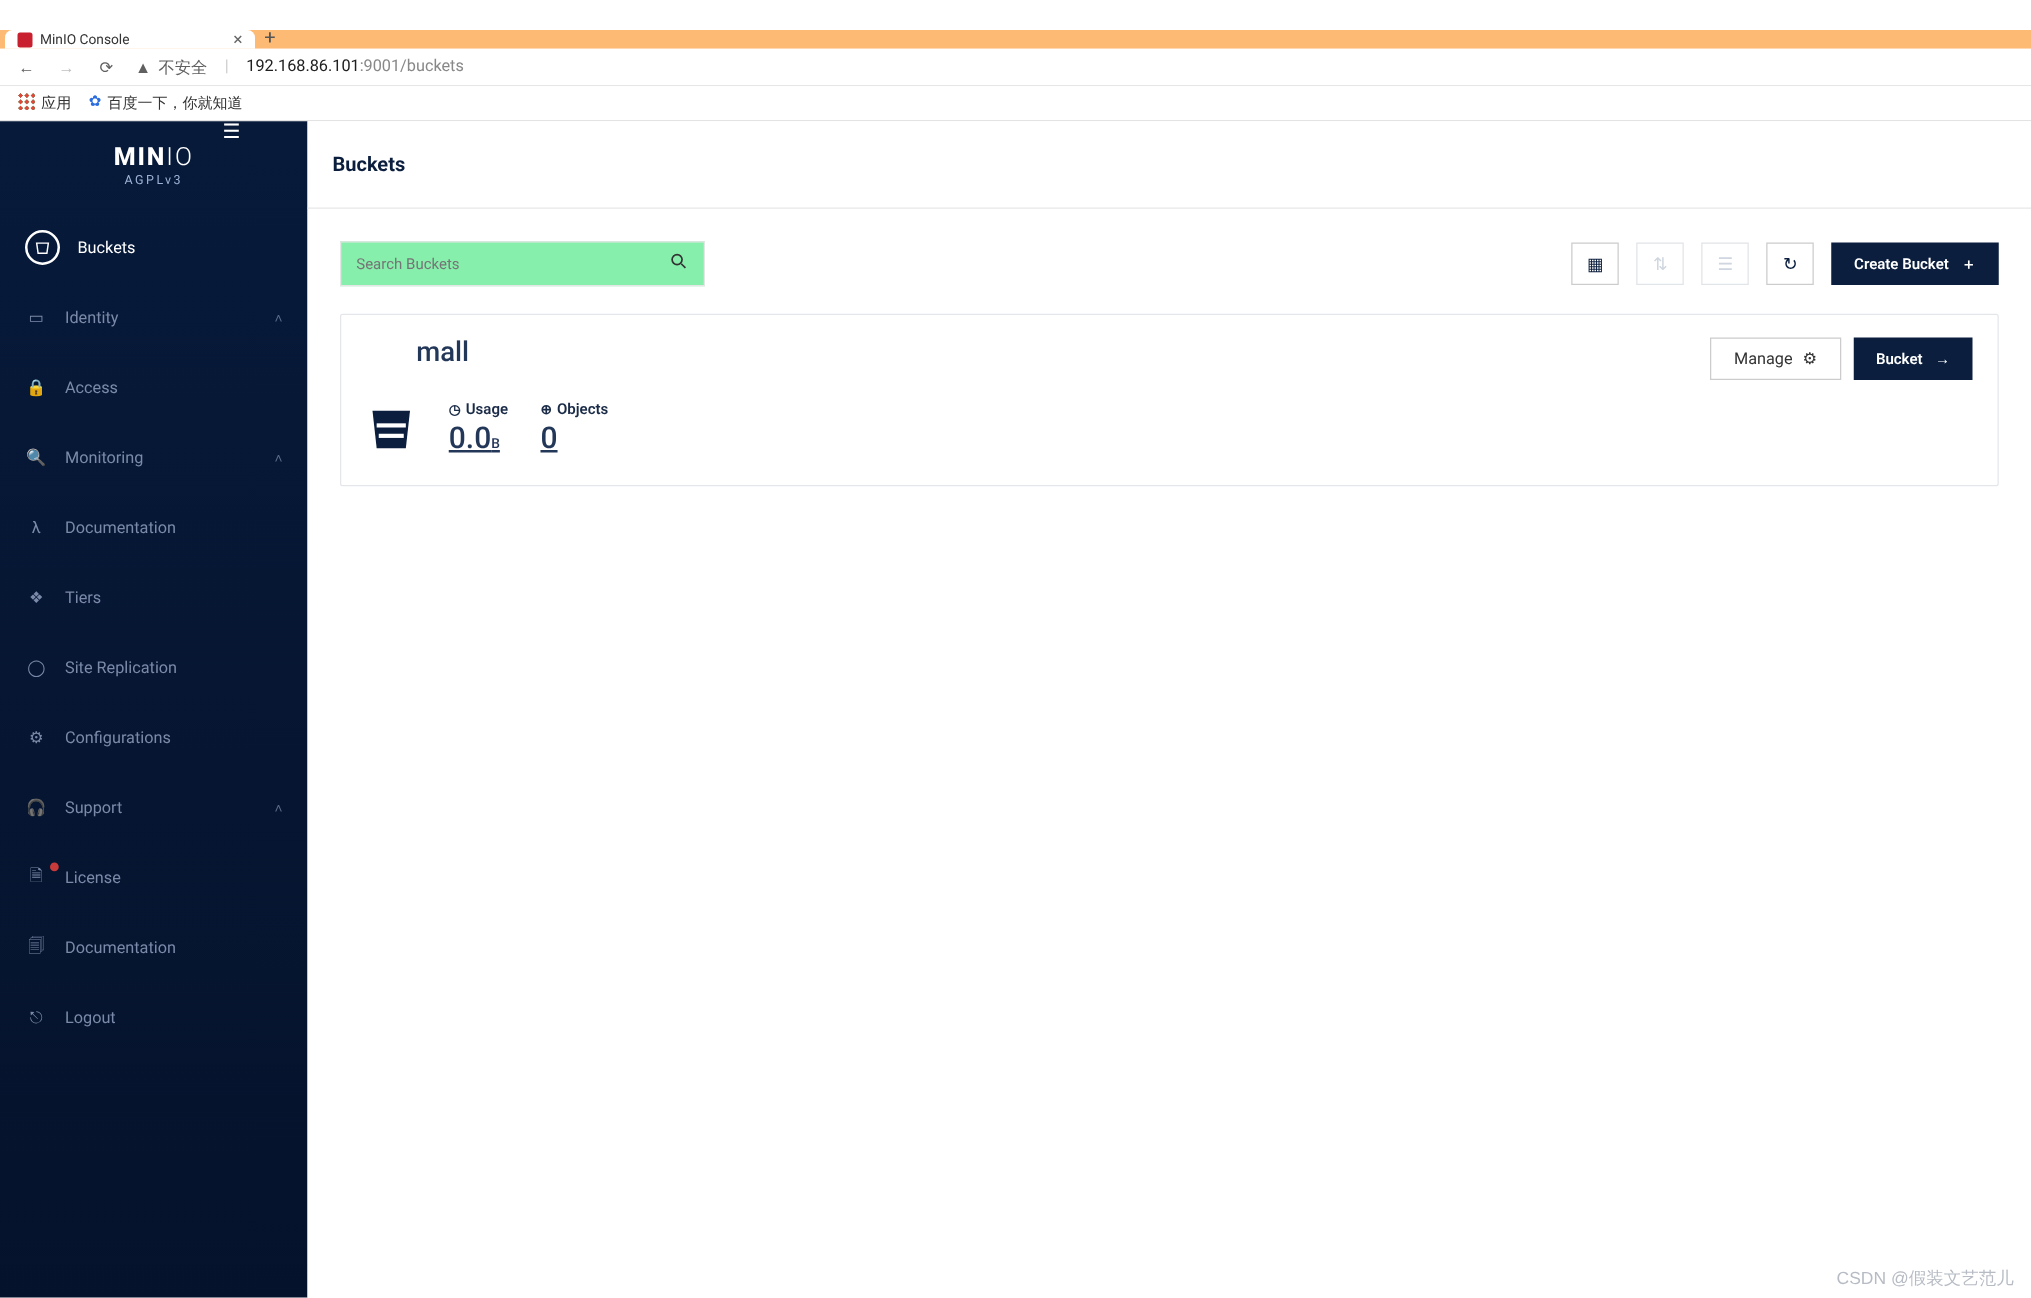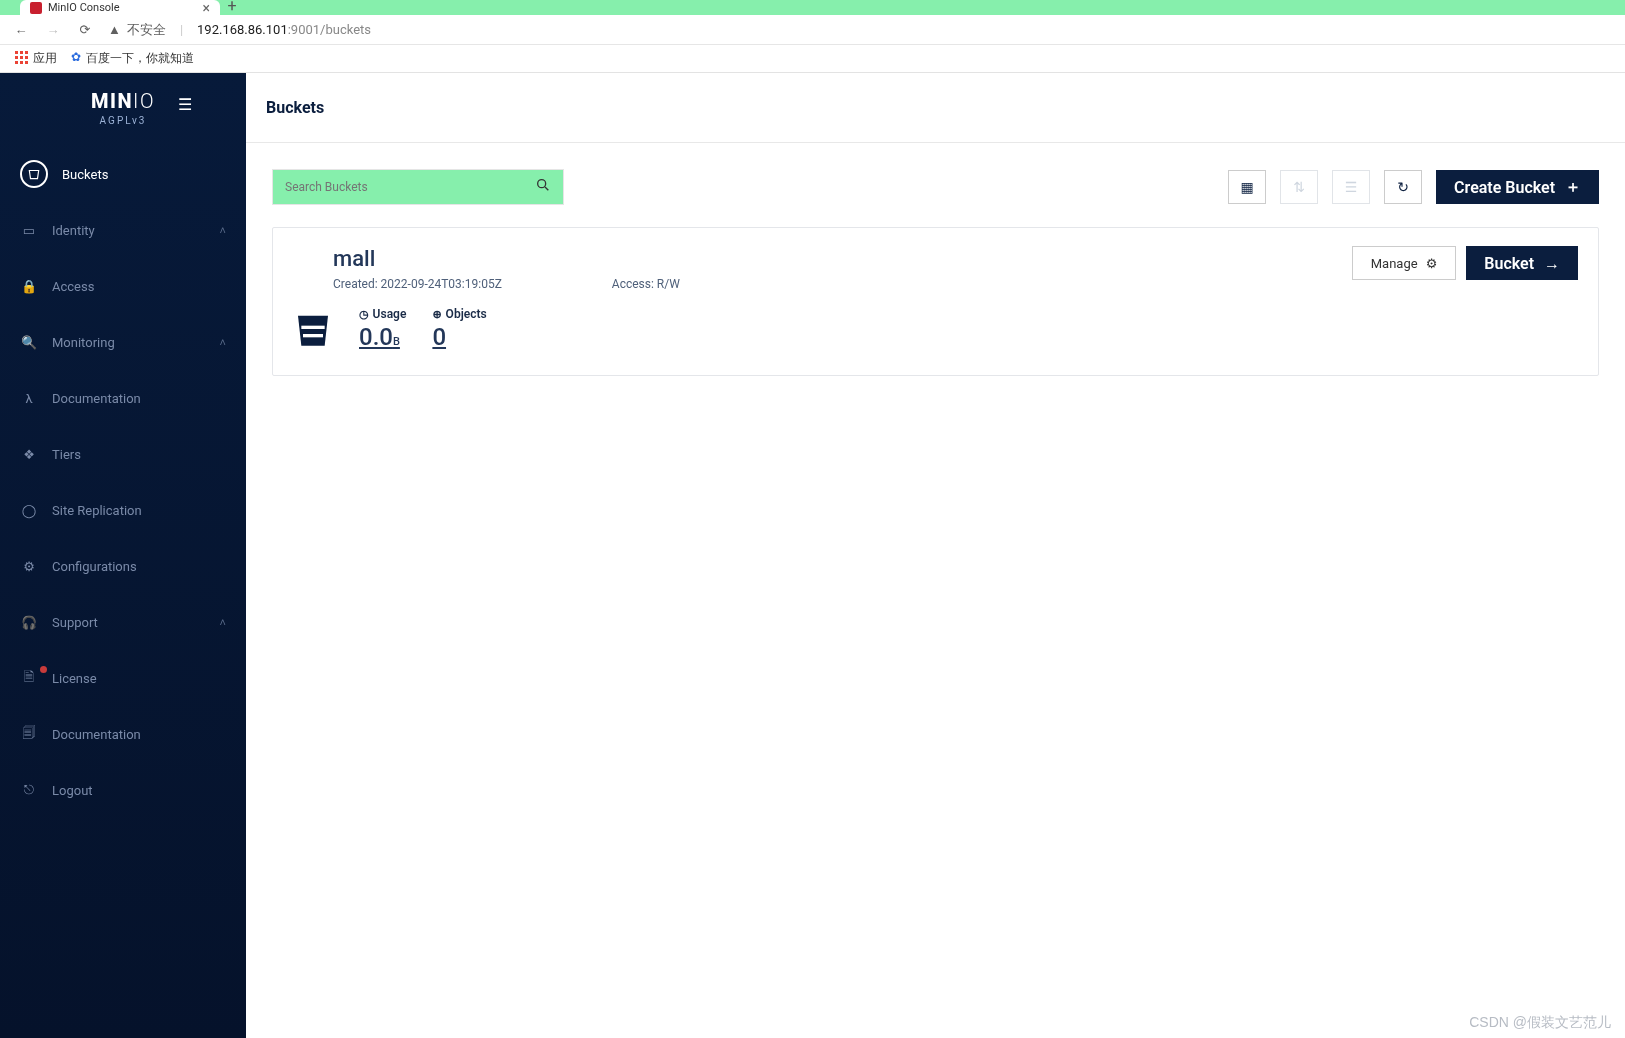--- a/index.html
+++ b/index.html
@@ -1,19 +1,19 @@
 <!DOCTYPE html>
 <html><head>
 <meta charset="utf-8">
 <style>
 * { margin:0; padding:0; box-sizing:border-box; font-family: -apple-system, BlinkMacSystemFont, "Segoe UI", Roboto, sans-serif; }
 body { background:#fff; width:1625px; height:1038px; overflow:hidden; }
 
 
-.tabbar { height:15px; background:#86efac; display:flex; align-items:flex-end; padding-left:20px; }
+.tabbar { height:15px; background:#fdba74; display:flex; align-items:flex-end; padding-left:4px;margin-top:24px; }
 .tab { background:#fff; height:15px; width:200px; border-radius:6px 6px 0 0; display:flex; align-items:center; padding:0 10px; font-size:11px; color:#333; gap:6px; }
 .tab .fav { width:12px; height:12px; background:#c8202f; border-radius:2px; }
 .tab .close { margin-left:auto; color:#666; font-size:14px; }
 .newtab { width:24px; text-align:center; color:#555; font-size:16px; }
 .addrbar { height:30px; background:#fff; display:flex; align-items:center; padding:0 12px; gap:14px; font-size:13px; color:#555; border-bottom:1px solid #e6e6e6;}
 .addrbar .navbtn { width:18px; text-align:center; color:#606060; }
 .addrbar .navbtn.disabled { color:#bfbfbf; }
 .addrbar .warn { color:#606060; display:flex; align-items:center; gap:6px;}
 .addrbar .url { color:#202020; }
 .addrbar .url .dim { color:#888; }
@@ -47,21 +47,21 @@
 .page-hdr { height:70px; display:flex; align-items:center; padding:0 20px; font-size:16px; font-weight:700; color:#0b1e3e; border-bottom:1px solid #e8e8e8;}
 .content { padding:26px 26px; }
 
 .toolbar { display:flex; align-items:center; gap:14px; margin-bottom:22px;}
 .search { width:292px; height:36px; border:1px solid #e5e5e5; background:#86efac; display:flex; align-items:center; padding:0 12px;}
 .search input { flex:1; border:none; background:transparent; outline:none; font-size:12px; color:#666;}
 .search .sicon { color:#555; }
 .spacer { flex:1; }
 .icon-btn { width:38px; height:34px; border:1px solid #ccc; background:#fff; display:flex; align-items:center; justify-content:center; color:#0b1e3e; font-size:14px; cursor:pointer;}
 .icon-btn.disabled { color:#cfd6df; border-color:#e1e4e8;}
-.primary-btn { height:34px; background:#0b1e3e; color:#fff; border:none; padding:0 18px; font-size:16px; font-weight:600; display:flex; align-items:center; gap:10px; cursor:pointer;}
+.primary-btn { height:34px; background:#0b1e3e; color:#fff; border:none; padding:0 18px; font-size:12px; font-weight:600; display:flex; align-items:center; gap:10px; cursor:pointer;}
 
 .card { border:1px solid #e4e6ea; border-radius:2px; padding:18px 20px 24px; }
 .card-top { display:flex; }
 .card-info { flex:1;margin-left:40px; }
 .bucket-name { font-size:22px; font-weight:500; color:#233759; margin-bottom:6px;}
 .meta-row { display:flex; gap:110px; font-size:12px; color:#4f607a;}
 .card-actions { display:flex; gap:10px; align-items:flex-start;}
 .outline-btn { height:34px; border:1px solid #ccc; background:#fff; padding:0 18px; font-size:13px; color:#333; display:flex; align-items:center; gap:8px; cursor:pointer;}
 .stats { display:flex; align-items:center; gap:26px; margin-top:16px;}
 .bucket-ic { width:40px; height:42px; }
@@ -205,24 +205,20 @@
         <button class="primary-btn">
           <span>Create Bucket</span>
           <span>＋</span>
         </button>
       </div>
 
       <div class="card">
         <div class="card-top">
           <div class="card-info">
             <div class="bucket-name">mall</div>
-            <div class="meta-row">
-              <div><span>Created:</span> <span>2022-09-24T03:19:05Z</span></div>
-              <div><span>Access:</span> <span>R/W</span></div>
-            </div>
           </div>
           <div class="card-actions">
             <button class="outline-btn">
               <span>Manage</span>
               <span>⚙</span>
             </button>
             <button class="primary-btn">
               <span>Bucket</span>
               <span>→</span>
             </button>

